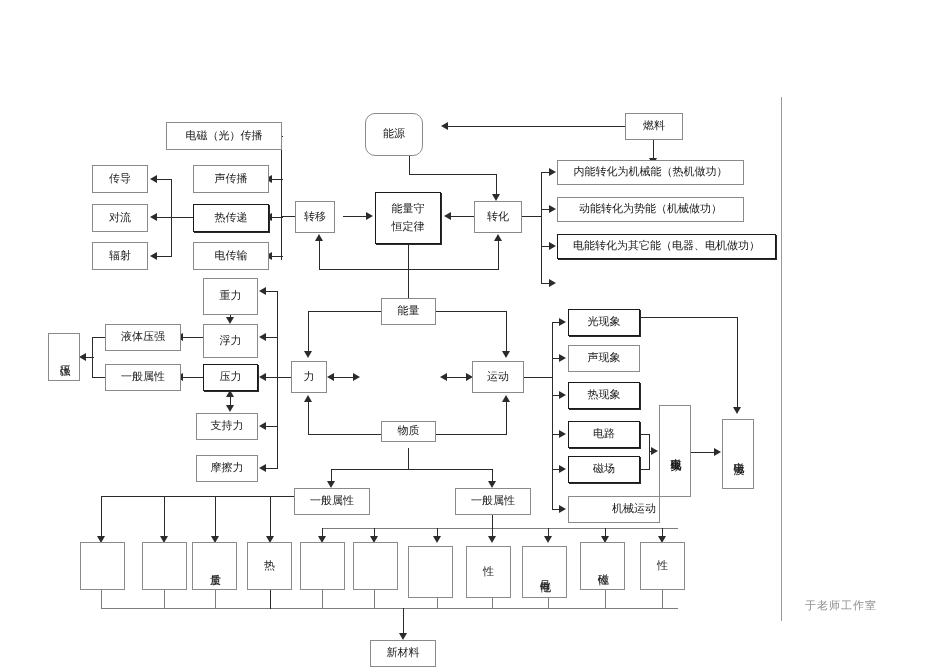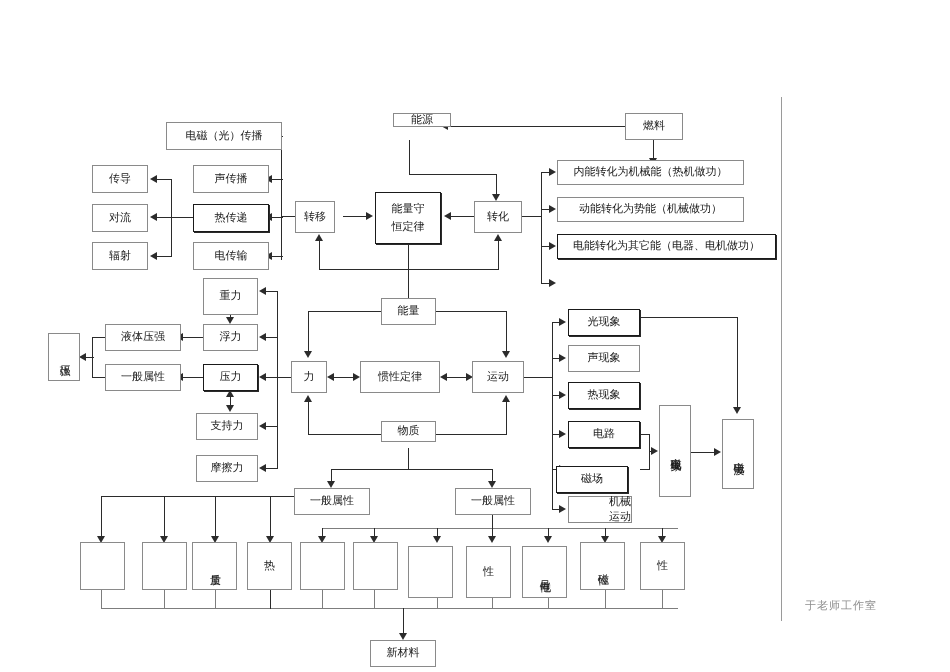--- a/index.html
+++ b/index.html
@@ -23,21 +23,21 @@
   #page-border{position:absolute;left:781px;top:97px;width:1px;height:524px;background:#9a9a9a;z-index:1;}
   #watermark{position:absolute;left:805px;top:598px;font-size:11px;color:#8d8d8d;letter-spacing:1px;}
 </style>
 </head>
 <body>
 
 <div id="canvas">
 
   <div id="page-border"></div>
 
-  <div class="box" style="left:393px;top:113px;width:58px;height:14px;">能源</div>
+  <div class="box" style="left:365px;top:113px;width:58px;height:43px;border-radius:10px;">能源</div>
   <div class="box" style="left:625px;top:113px;width:58px;height:27px;">燃料</div>
 
   <div class="ln h" style="left:447px;top:126px;width:178px;"></div>
   <div class="ar l" style="left:441px;top:122px;"></div>
 
   <div class="ln v" style="left:653px;top:140px;height:20px;"></div>
   <div class="ar d" style="left:649px;top:158px;"></div>
 
   <div class="ln v" style="left:409px;top:140px;height:35px;"></div>
   <div class="ln h" style="left:409px;top:174px;width:88px;"></div>
@@ -114,40 +114,39 @@
   <div class="ln v" style="left:408px;top:270px;height:28px;"></div>
 
   <div class="ln h" style="left:308px;top:311px;width:74px;"></div>
   <div class="ln v" style="left:308px;top:311px;height:42px;"></div>
   <div class="ar d" style="left:304px;top:351px;"></div>
   <div class="ln h" style="left:435px;top:311px;width:72px;"></div>
   <div class="ln v" style="left:506px;top:311px;height:42px;"></div>
   <div class="ar d" style="left:502px;top:351px;"></div>
 
   <div class="box" style="left:291px;top:361px;width:36px;height:32px;">力</div>
-  <div class="box" style="left:360px;top:361px;width:80px;height:32px;">惯性定律</div>
   <div class="box" style="left:472px;top:361px;width:52px;height:32px;">运动</div>
 
   <div class="ln h" style="left:333px;top:377px;width:21px;"></div>
   <div class="ar l" style="left:327px;top:373px;"></div>
   <div class="ar r" style="left:353px;top:373px;"></div>
   <div class="ln h" style="left:446px;top:377px;width:21px;"></div>
   <div class="ar l" style="left:440px;top:373px;"></div>
   <div class="ar r" style="left:466px;top:373px;"></div>
 
   <div class="box" style="left:381px;top:421px;width:55px;height:21px;">物质</div>
   <div class="ln h" style="left:308px;top:434px;width:74px;"></div>
   <div class="ln v" style="left:308px;top:401px;height:34px;"></div>
   <div class="ar u" style="left:304px;top:395px;"></div>
   <div class="ln h" style="left:435px;top:434px;width:72px;"></div>
   <div class="ln v" style="left:506px;top:401px;height:34px;"></div>
   <div class="ar u" style="left:502px;top:395px;"></div>
 
   <div class="box" style="left:203px;top:278px;width:55px;height:37px;">重力</div>
-  <div class="box" style="left:203px;top:324px;width:55px;height:27px;">浮力</div>
+  <div class="box" style="left:203px;top:324px;width:55px;height:34px;">浮力</div>
   <div class="box bold" style="left:203px;top:364px;width:55px;height:27px;">压力</div>
   <div class="box" style="left:196px;top:413px;width:62px;height:27px;">支持力</div>
   <div class="box" style="left:196px;top:455px;width:62px;height:27px;">摩擦力</div>
 
   <div class="ln h" style="left:265px;top:377px;width:26px;"></div>
   <div class="ln v" style="left:277px;top:291px;height:178px;"></div>
   <div class="ln h" style="left:265px;top:291px;width:13px;"></div>
   <div class="ar l" style="left:259px;top:287px;"></div>
   <div class="ln h" style="left:265px;top:337px;width:13px;"></div>
   <div class="ar l" style="left:259px;top:333px;"></div>
@@ -179,22 +178,22 @@
   <div class="ln v" style="left:92px;top:337px;height:41px;"></div>
   <div class="ln h" style="left:92px;top:337px;width:14px;"></div>
   <div class="ln h" style="left:92px;top:377px;width:14px;"></div>
   <div class="ln h" style="left:86px;top:357px;width:8px;"></div>
   <div class="ar l" style="left:79px;top:353px;"></div>
 
   <div class="box bold" style="left:568px;top:309px;width:72px;height:27px;">光现象</div>
   <div class="box" style="left:568px;top:345px;width:72px;height:27px;">声现象</div>
   <div class="box bold" style="left:568px;top:382px;width:72px;height:27px;">热现象</div>
   <div class="box bold" style="left:568px;top:421px;width:72px;height:27px;">电路</div>
-  <div class="box bold" style="left:556px;top:456px;width:72px;height:27px;margin-top:10px;">磁场</div>
-  <div class="box" style="left:568px;top:496px;width:64px;height:27px;padding-left:40px;">机械运动</div>
+  <div class="box bold" style="left:568px;top:456px;width:72px;height:27px;">磁场</div>
+  <div class="box" style="left:568px;top:496px;width:92px;height:27px;padding-left:40px;">机械运动</div>
 
   <div class="ln h" style="left:523px;top:377px;width:30px;"></div>
   <div class="ln v" style="left:552px;top:322px;height:188px;"></div>
   <div class="ln h" style="left:552px;top:322px;width:9px;"></div>
   <div class="ar r" style="left:559px;top:318px;"></div>
   <div class="ln h" style="left:552px;top:358px;width:9px;"></div>
   <div class="ar r" style="left:559px;top:354px;"></div>
   <div class="ln h" style="left:552px;top:395px;width:9px;"></div>
   <div class="ar r" style="left:559px;top:391px;"></div>
   <div class="ln h" style="left:552px;top:434px;width:9px;"></div>

